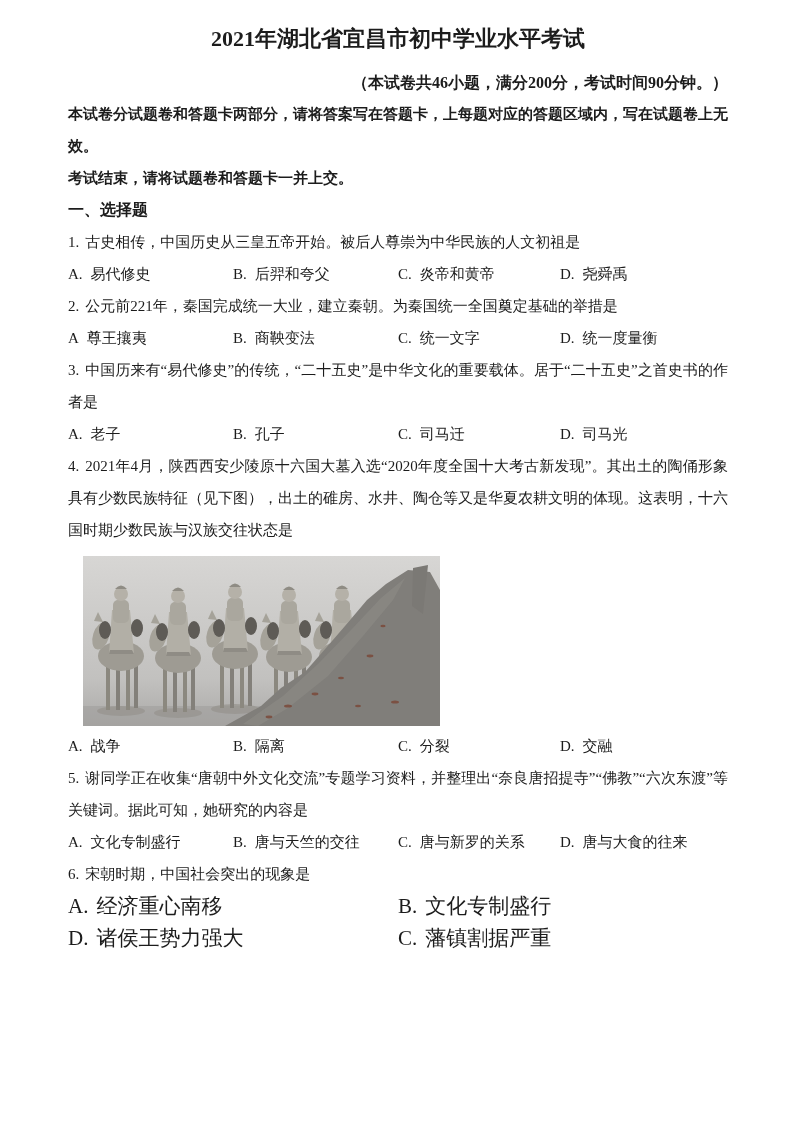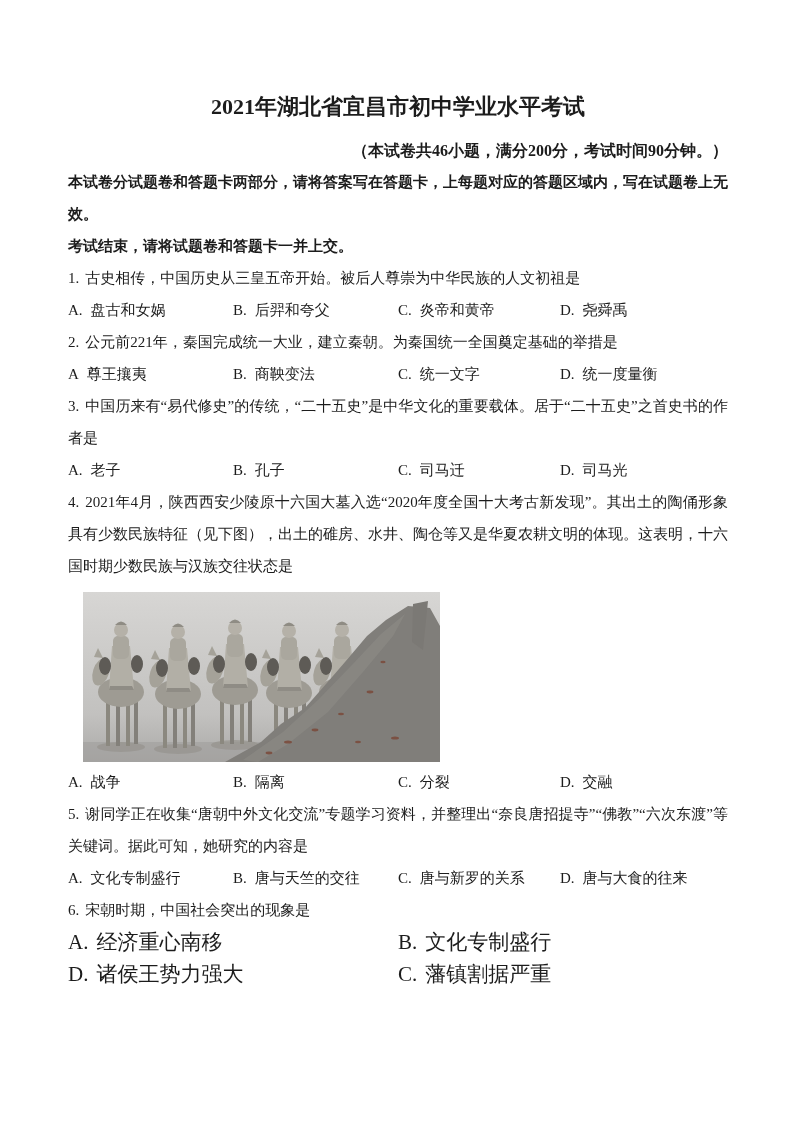--- a/index.html
+++ b/index.html
@@ -2,21 +2,21 @@
 <html><head>
 <meta charset="utf-8">
 <style>
   html,body { margin:0; padding:0; background:#ffffff; }
   .page {
     position:relative;
     width:793px; height:1122px;
     margin:0 auto;
     background:#ffffff;
     box-sizing:border-box;
-    padding:92px 65px 0 68px;
+    padding:24px 65px 0 68px;
     font-family:"Liberation Serif","DejaVu Serif",serif;
     color:#1c1c1c;
     overflow:hidden;
   }
   .title {
     margin:0; text-align:center;
     font-size:22px; line-height:30px; font-weight:700;
   }
   .subtitle {
     margin:16px 0 2px; text-align:right;
@@ -47,25 +47,26 @@
 <body>
 
 <div class="page">
 
   <h1 class="title">2021年湖北省宜昌市初中学业水平考试</h1>
   <div class="subtitle">（本试卷共46小题，满分200分，考试时间90分钟。）</div>
 
   <p class="line bold just">本试卷分试题卷和答题卡两部分，请将答案写在答题卡，上每题对应的答题区域内，写在试题卷上无效。</p>
   <p class="line bold">考试结束，请将试题卷和答题卡一并上交。</p>
 
+  <p class="section-heading">一、选择题</p>
 
   <div>
     <p class="line just"><span class="q-num">1.</span><span>古史相传，中国历史从三皇五帝开始。被后人尊崇为中华民族的人文初祖是</span></p>
     <div class="opts4">
-      <span><span class="opt-label">A.</span><span>盘古和女娲</span></span>
+      <span><span class="opt-label">A.</span><span>易代修史</span></span>
       <span><span class="opt-label">B.</span><span>后羿和夸父</span></span>
       <span><span class="opt-label">C.</span><span>炎帝和黄帝</span></span>
       <span><span class="opt-label">D.</span><span>尧舜禹</span></span>
     </div>
   </div>
 
   <div>
     <p class="line just"><span class="q-num">2.</span><span>公元前221年，秦国完成统一大业，建立秦朝。为秦国统一全国奠定基础的举措是</span></p>
     <div class="opts4">
       <span><span class="opt-label">A</span><span>尊王攘夷</span></span>

